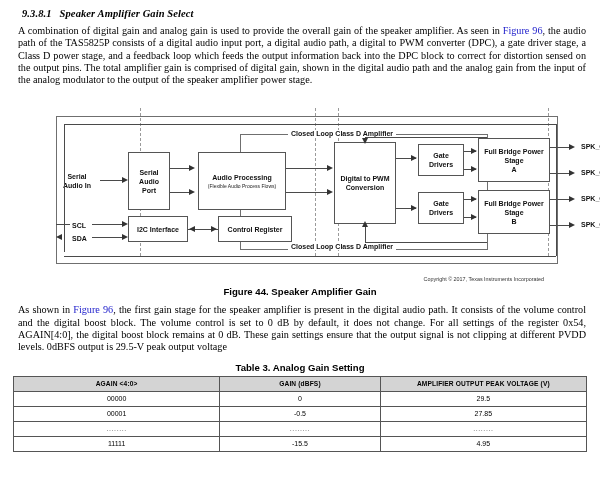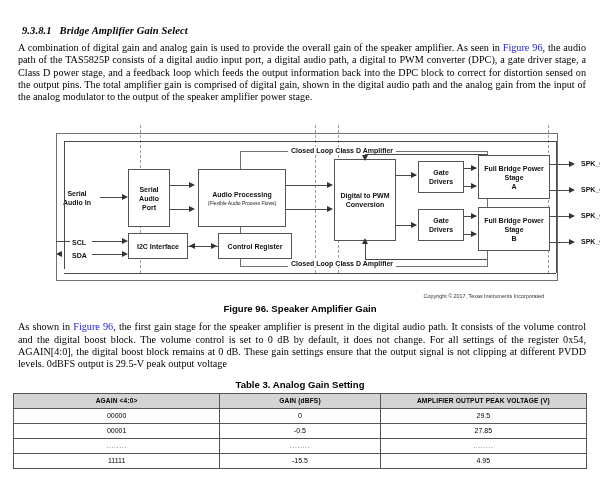--- a/index.html
+++ b/index.html
@@ -8,21 +8,21 @@
     background:#ffffff;
     font-family:"Liberation Serif", serif;
     color:#000;
     overflow:hidden;
     position:relative;
   }
   .page{position:relative;width:600px;height:486px;box-sizing:border-box;padding:6px 10px 0 10px;}
 
   
   .sec-head{font-family:"Liberation Serif",serif;font-weight:bold;font-style:italic;font-size:10.5px;margin:2px 0 6px 12px;letter-spacing:.1px;}
-  .sec-num{display:inline-block;margin-right:8px;margin-top:17px;}
+  .sec-num{display:inline-block;margin-right:8px;}
 
   
   .para{
     font-size:10.2px;line-height:12.3px;text-align:justify;
     margin:0 4px 0 8px;
   }
   .para.below{margin-top:4px;}
   a.xref{color:#2222cc;text-decoration:none;}
 
   
@@ -99,21 +99,21 @@
   }
   table.gain td.dots{color:#555;letter-spacing:.6px;}
   col.c1{width:36%;} col.c2{width:28%;} col.c3{width:36%;}
 </style>
 </head>
 <body>
 
 <div class="page">
 
   <div class="sec-head">
-    <span class="sec-num">9.3.8.1</span><span>Bridge Amplifier Gain Select</span>
+    <span class="sec-num">9.3.8.1</span><span>Speaker Amplifier Gain Select</span>
   </div>
 
   <p class="para"><span>A combination of digital gain and analog gain is used to provide the overall gain of the speaker amplifier. As seen in </span><a class="xref" href="#fig96">Figure 96</a><span>, the audio path of the TAS5825P consists of a digital audio input port, a digital audio path, a digital to PWM converter (DPC), a gate driver stage, a Class D power stage, and a feedback loop which feeds the output information back into the DPC block to correct for distortion sensed on the output pins. The total amplifier gain is comprised of digital gain, shown in the digital audio path and the analog gain from the input of the analog modulator to the output of the speaker amplifier power stage.</span></p>
 
   <div class="figure-wrap" id="fig96">
     <div class="fig">
 
 
       <div class="vdash" style="left:90px;top:14px;height:148px;"></div>
       <div class="vdash" style="left:265px;top:14px;height:148px;"></div>
@@ -240,21 +240,21 @@
 
       <div class="wire v" style="left:14px;top:30px;height:128px;"></div>
       <div class="wire h" style="left:14px;top:30px;width:492px;"></div>
       <div class="wire v" style="left:506px;top:30px;height:132px;"></div>
       <div class="wire h" style="left:14px;top:162px;width:492px;"></div>
 
       <div class="copyright">Copyright © 2017, Texas Instruments Incorporated</div>
     </div>
   </div>
 
-  <div class="figcap">Figure 96.  Speaker Amplifier Gain</div>
+  <div class="figcap">Figure 44.  Speaker Amplifier Gain</div>
 
   <p class="para below"><span>As shown in </span><a class="xref" href="#fig96">Figure 96</a><span>, the first gain stage for the speaker amplifier is present in the digital audio path. It consists of the volume control and the digital boost block. The volume control is set to 0 dB by default, it does not change. For all settings of the register 0x54, AGAIN[4:0], the digital boost block remains at 0 dB. These gain settings ensure that the output signal is not clipping at different PVDD levels. 0dBFS output is 29.5-V peak output voltage</span></p>
 
   <div class="tblcap">Table 3. Analog Gain Setting</div>
   <table class="gain">
     <colgroup>
         <col class="c1">
         <col class="c2">
         <col class="c3">
       </colgroup>

